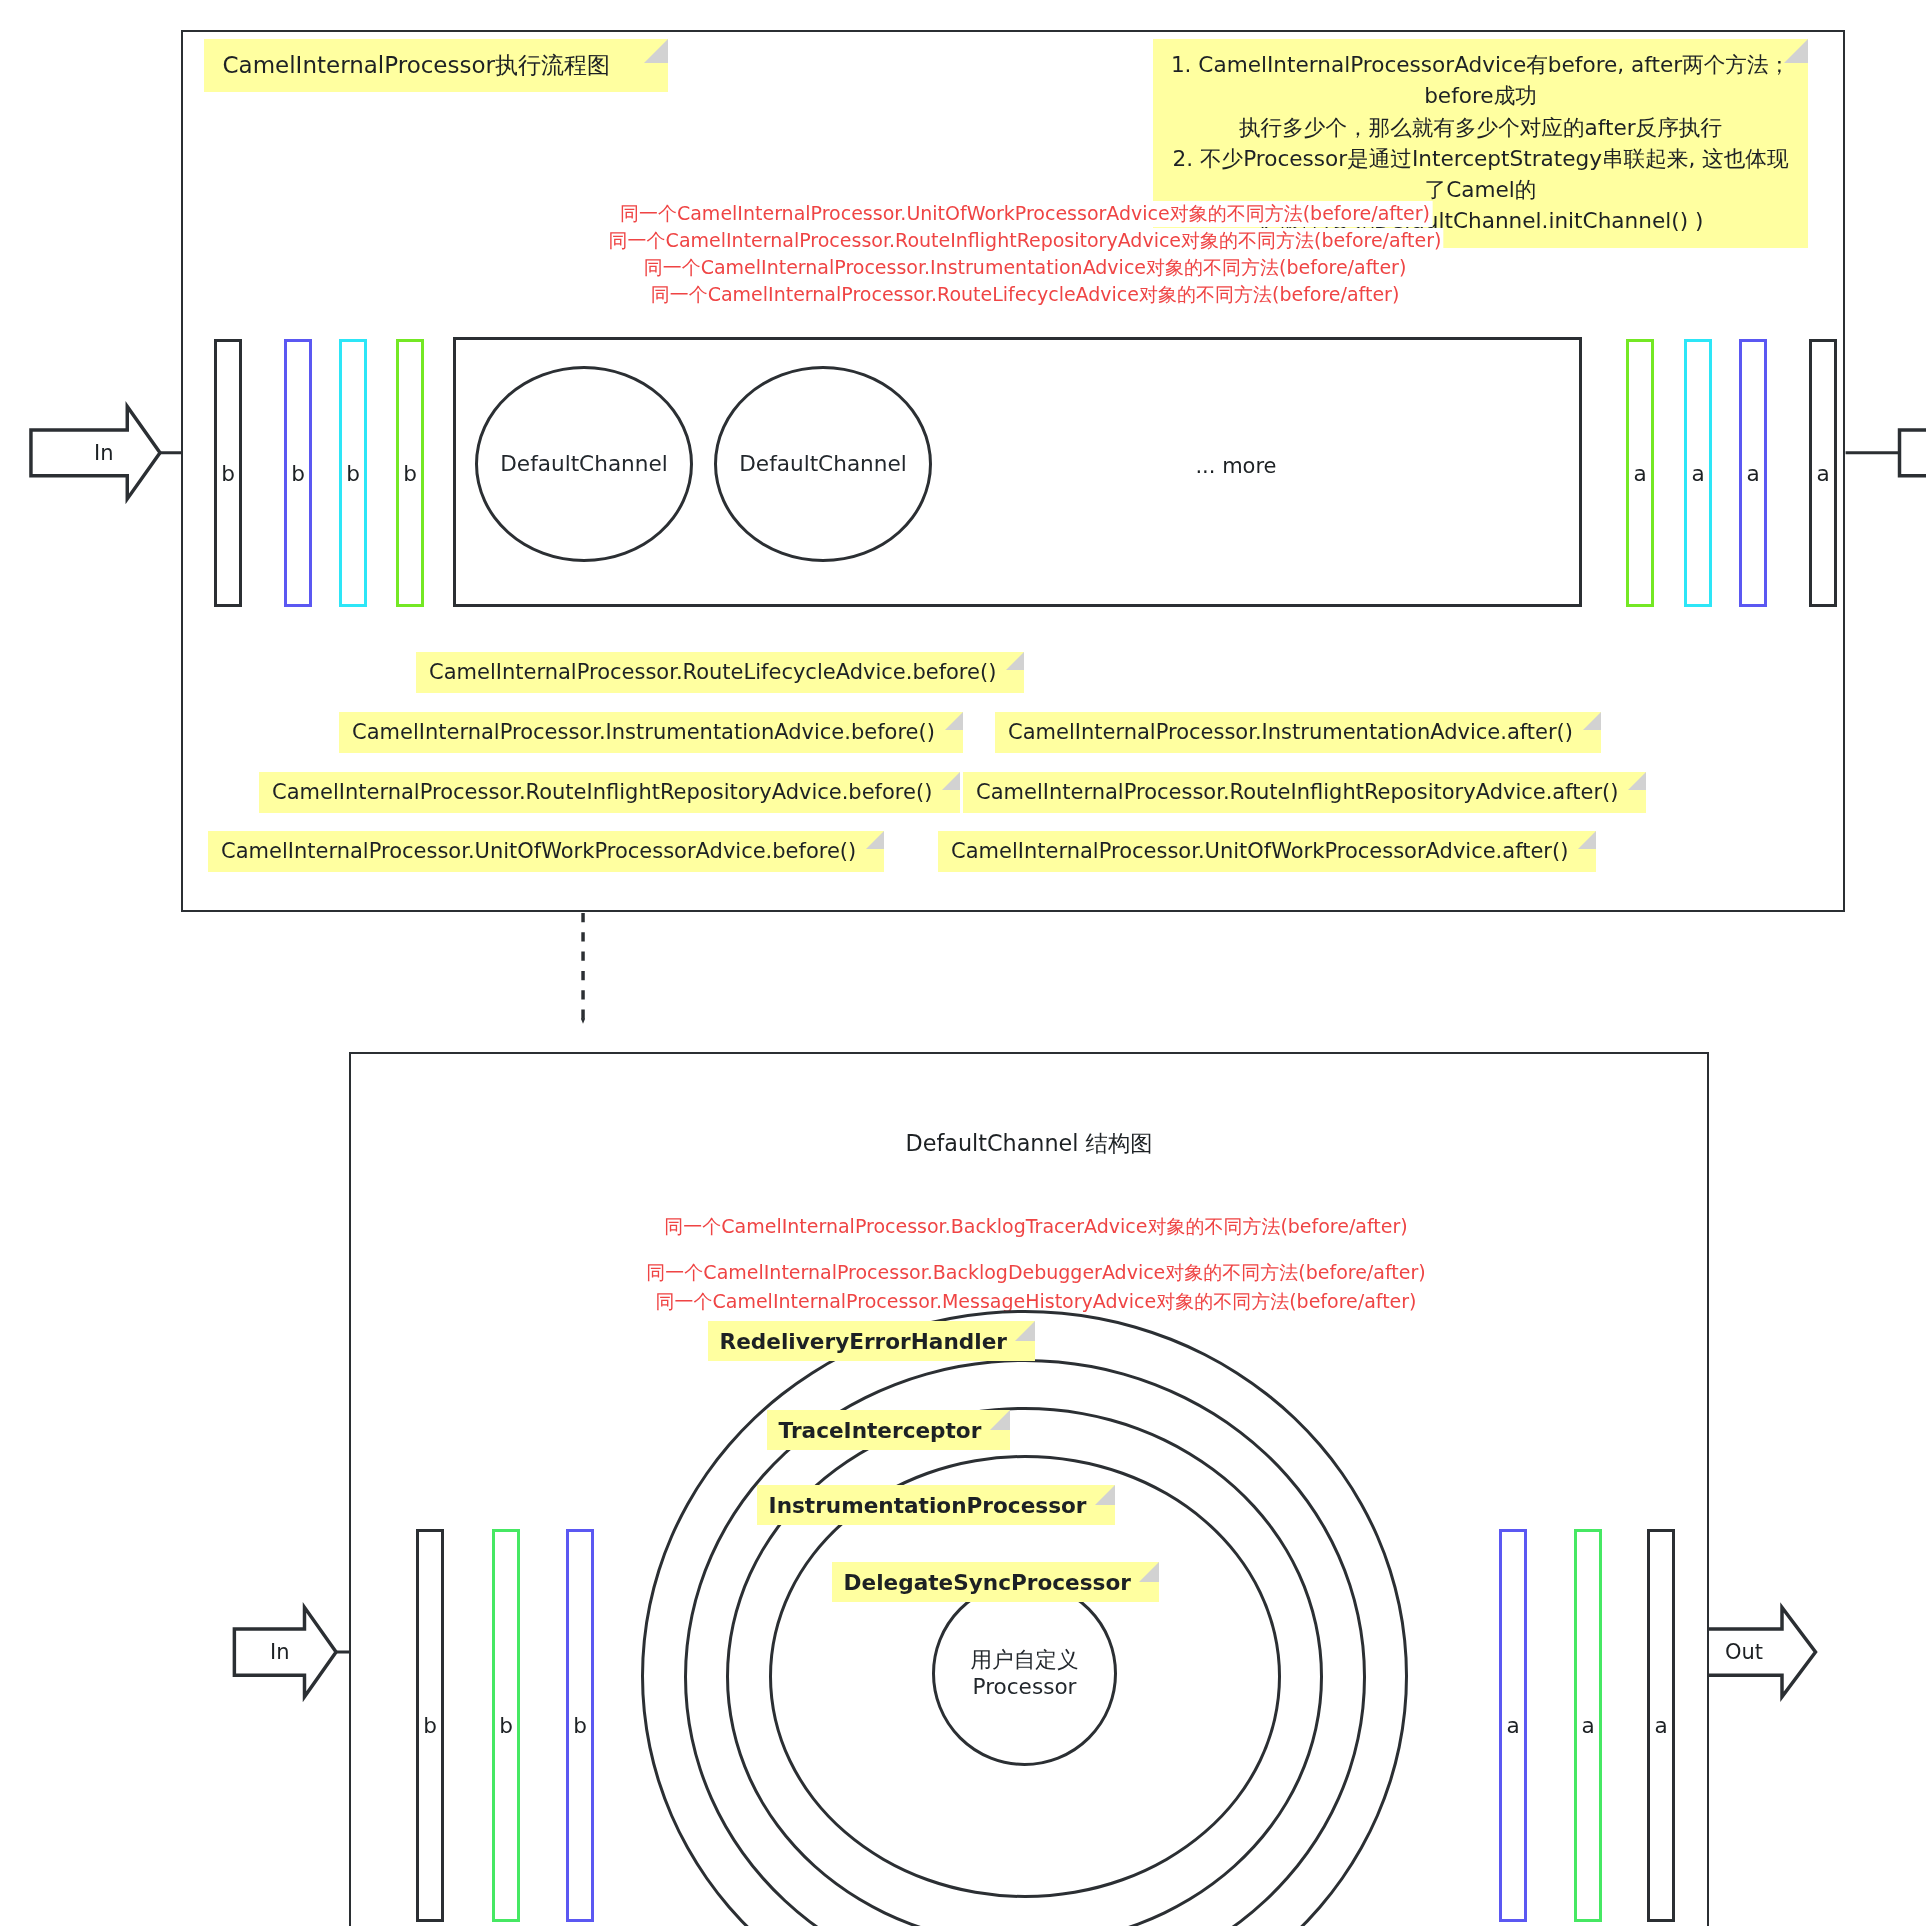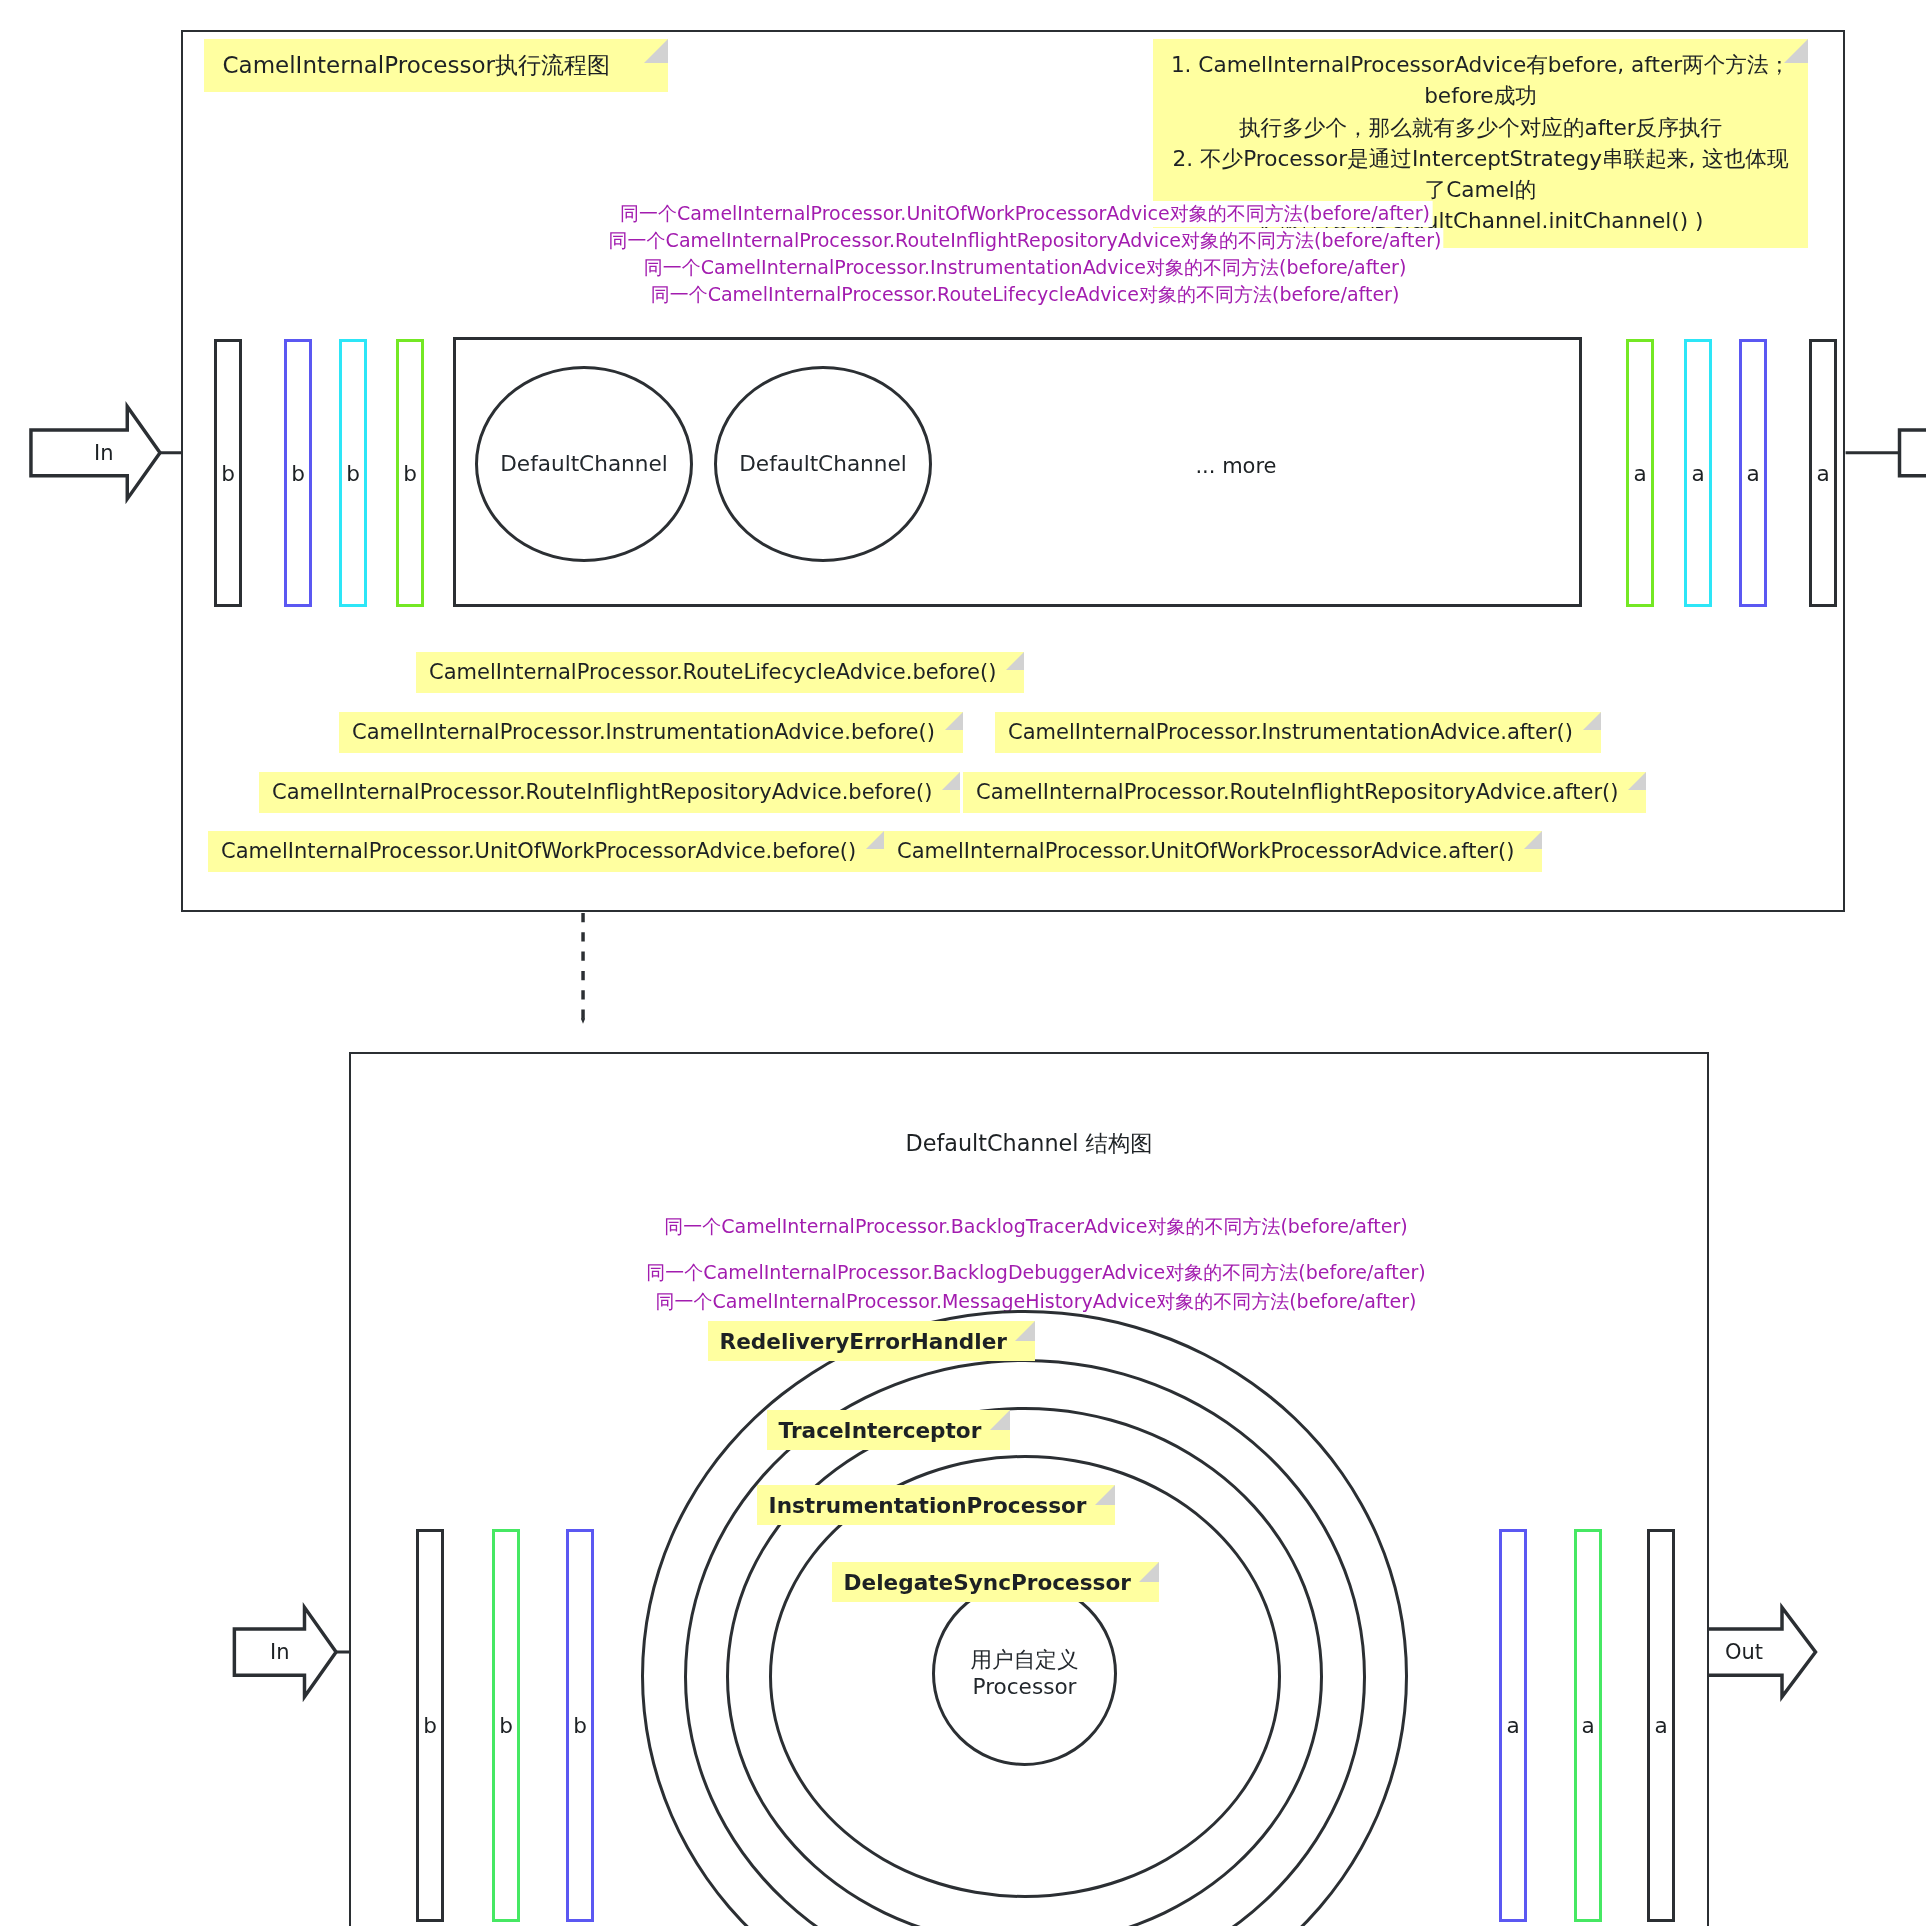--- a/index.html
+++ b/index.html
@@ -121,21 +121,21 @@
     position:absolute;
     border:3.1px solid #2b2f33;
     box-sizing:border-box;
     background:#ffffff;
   }
 
   
   .dotlabel{
     position:absolute;
     font-size:19px;
-    color:#a21caf;
+    color:#ef4444;
     background:#ffffff;
     white-space:nowrap;
     padding:0 2.3px;
     transform:translateX(-50%);
   }
 
   svg.overlay{
     position:absolute;
     top:0;left:0;
     width:2068px;height:2307px;
@@ -249,21 +249,21 @@
 
   <div class="txt" style="left:94px;top:441px;font-size:21px;">In</div>
 
   <div class="note note-call" style="left:416px;top:652px;">CamelInternalProcessor.RouteLifecycleAdvice.before()</div>
   <div class="note note-call" style="left:339px;top:712px;">CamelInternalProcessor.InstrumentationAdvice.before()</div>
   <div class="note note-call" style="left:259px;top:772px;">CamelInternalProcessor.RouteInflightRepositoryAdvice.before()</div>
   <div class="note note-call" style="left:208px;top:831px;">CamelInternalProcessor.UnitOfWorkProcessorAdvice.before()</div>
 
   <div class="note note-call" style="left:995px;top:712px;">CamelInternalProcessor.InstrumentationAdvice.after()</div>
   <div class="note note-call" style="left:963px;top:772px;">CamelInternalProcessor.RouteInflightRepositoryAdvice.after()</div>
-  <div class="note note-call" style="left:884px;top:831px;">CamelInternalProcessor.UnitOfWorkProcessorAdvice.after()</div>
+  <div class="note note-call" style="left:938px;top:831px;">CamelInternalProcessor.UnitOfWorkProcessorAdvice.after()</div>
 
   <div class="frame" style="left:349px;top:1052px;width:1360px;height:1227px;"></div>
 
   <div class="txt center" style="left:1029px;top:1129px;font-size:22.3px;">DefaultChannel 结构图</div>
 
   <div class="dotlabel" style="left:1036px;top:1214px;">同一个CamelInternalProcessor.BacklogTracerAdvice对象的不同方法(before/after)</div>
   <div class="dotlabel" style="left:1036px;top:1260px;">同一个CamelInternalProcessor.BacklogDebuggerAdvice对象的不同方法(before/after)</div>
   <div class="dotlabel" style="left:1036px;top:1289px;">同一个CamelInternalProcessor.MessageHistoryAdvice对象的不同方法(before/after)</div>
 
   <div class="ring" style="left:641px;top:1310px;width:767px;height:732px;"></div>

